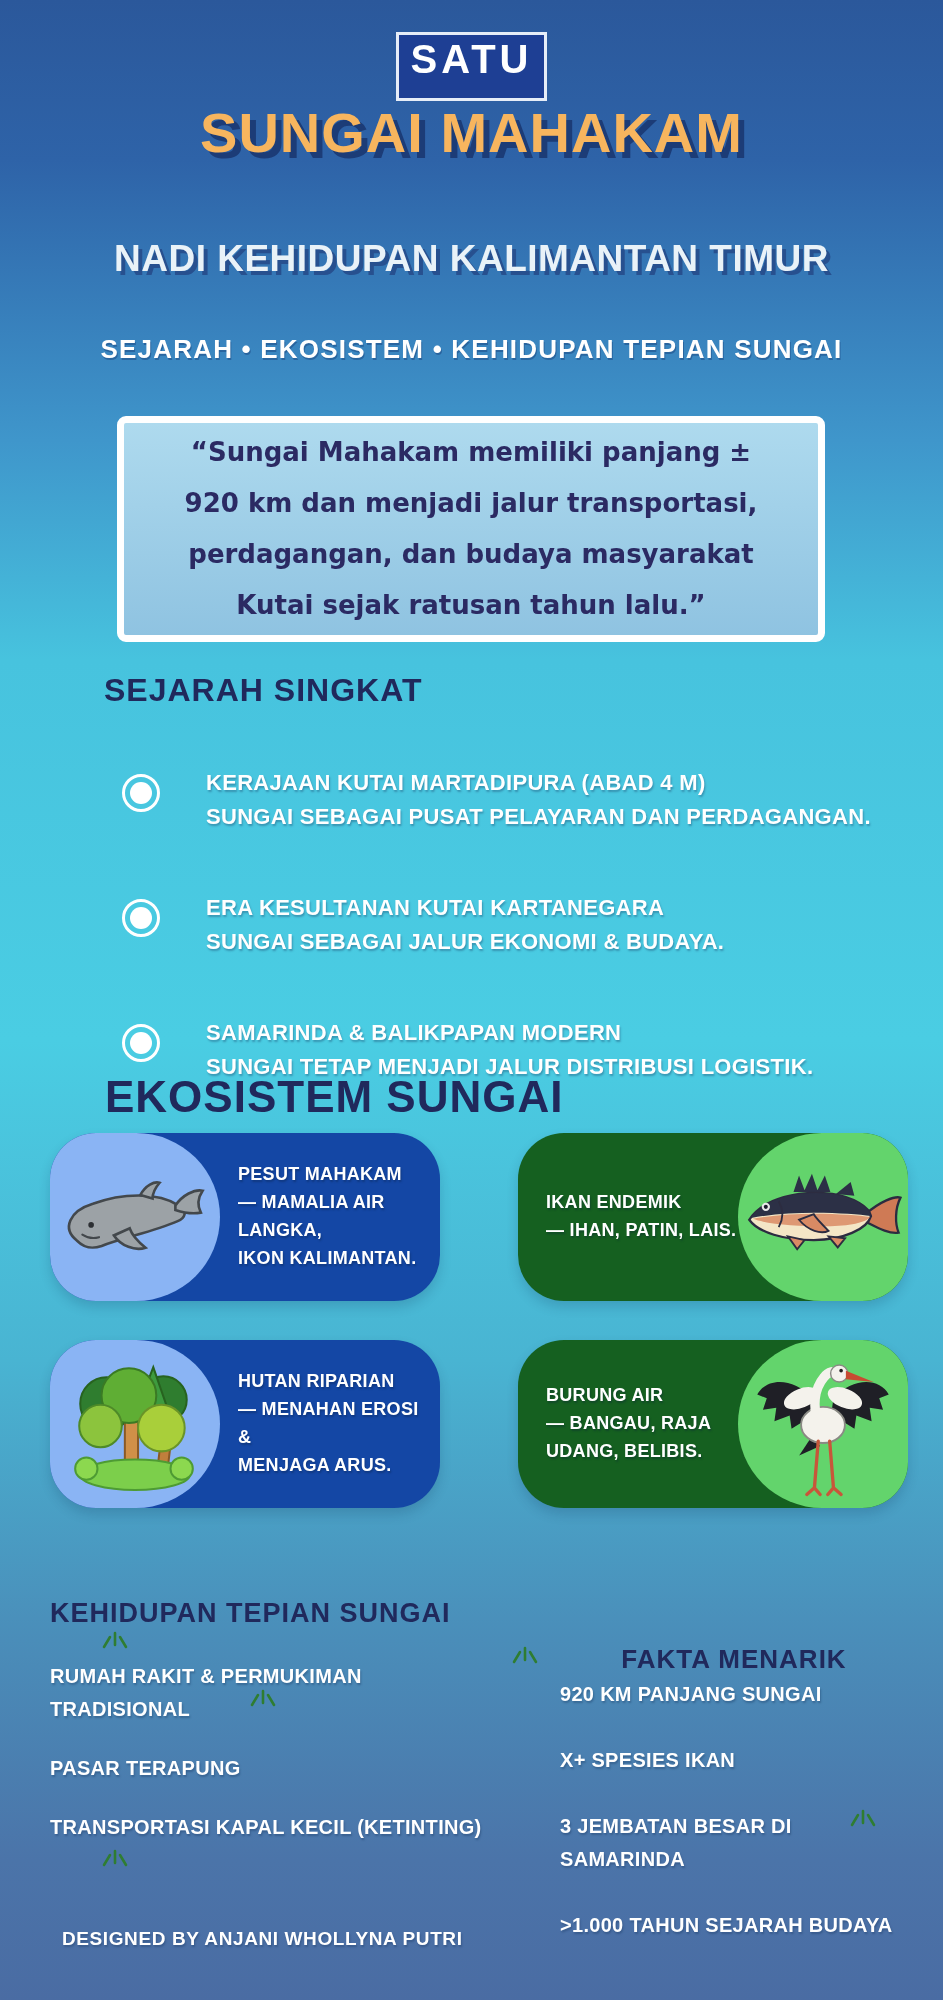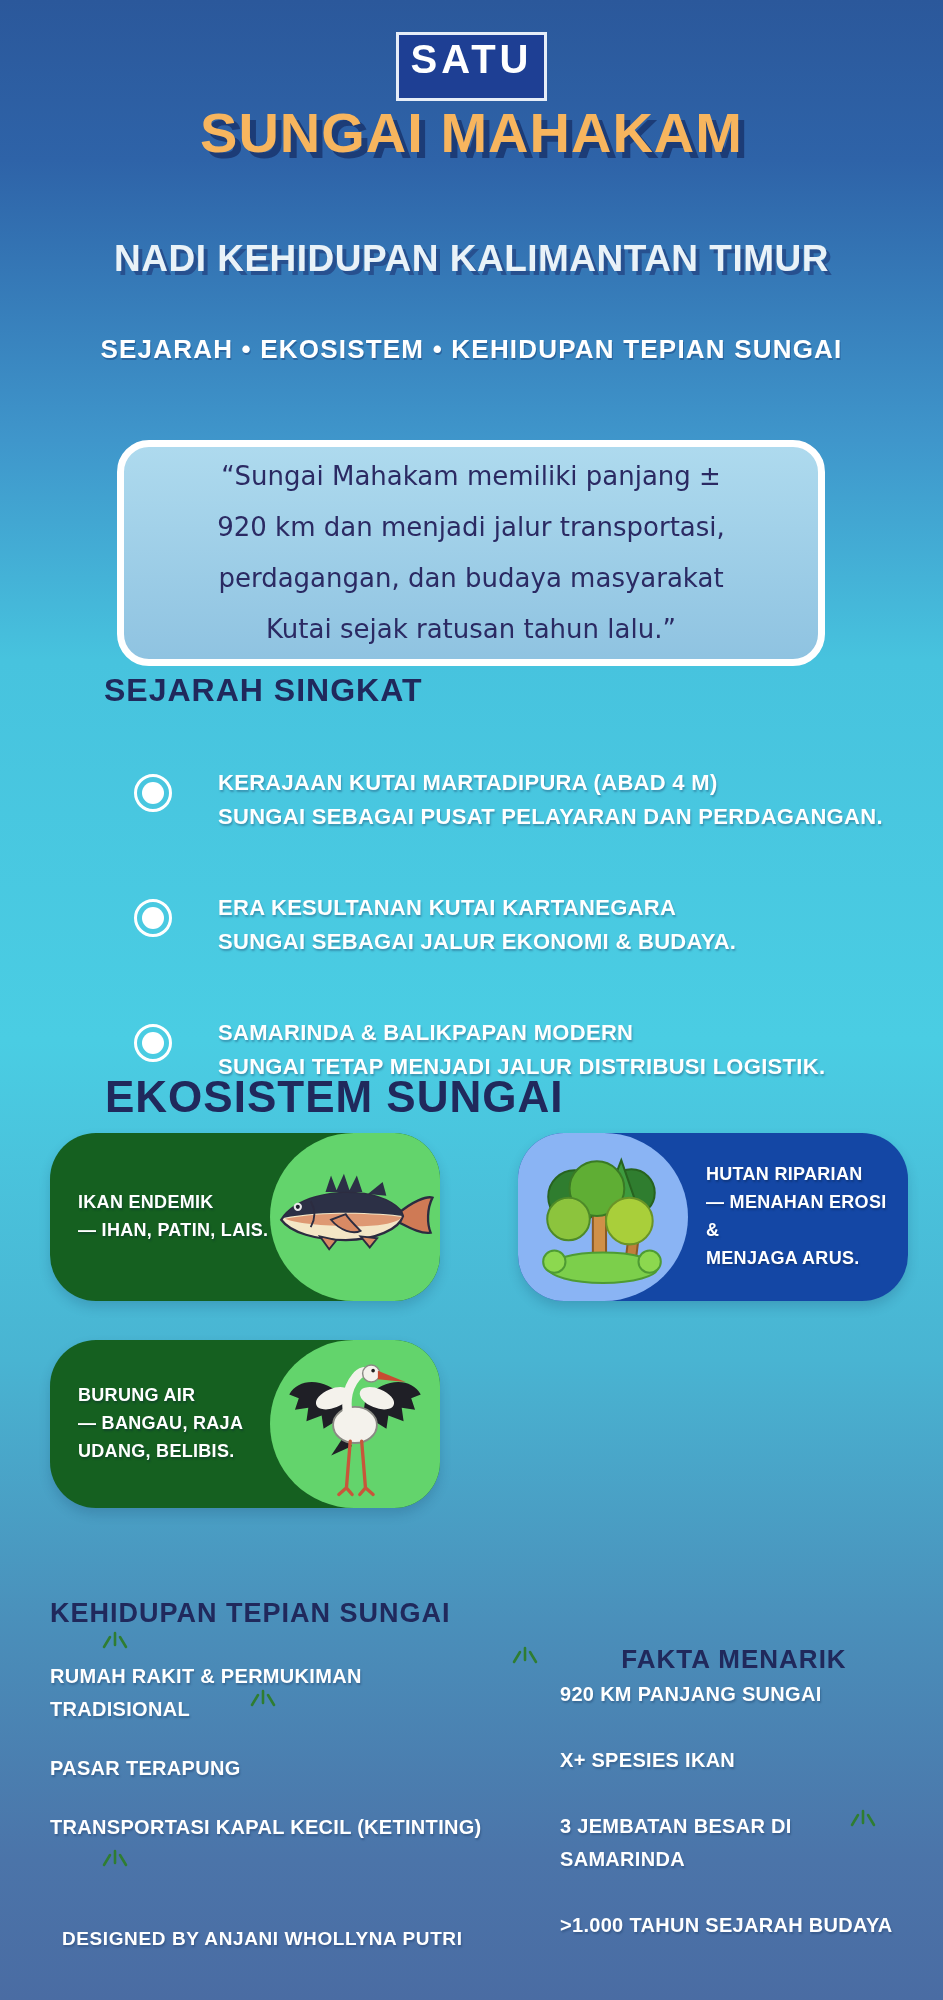--- a/index.html
+++ b/index.html
@@ -15,31 +15,31 @@
   .logo-satu{font-size:40px;font-weight:700;letter-spacing:4px;color:#ffffff;background:#1e3f94;border:3px solid #e6edf8;padding:2px 12px 16px;}
   
   .title{position:absolute;top:100px;left:0;width:100%;text-align:center;font-size:56px;font-weight:700;
          color:#f7b55e;letter-spacing:1px;text-shadow:6px 6px 0 #1c3c77;}
   .subtitle{position:absolute;top:238px;left:0;width:100%;text-align:center;font-size:37px;font-weight:700;
          color:#e9f2f8;letter-spacing:.5px;text-shadow:4px 4px 0 #27508f;}
   .tagline{position:absolute;top:334px;left:0;width:100%;text-align:center;font-size:26px;font-weight:700;
          color:#ffffff;letter-spacing:1.2px;text-shadow:1px 2px 0 rgba(23,62,119,.45);}
   
   .quote{position:absolute;left:117px;top:416px;width:708px;height:226px;box-sizing:border-box;
-         border:7px solid #ffffff;border-radius:32px;background:linear-gradient(180deg,#aedaee,#8fc3e1);
+         border:7px solid #ffffff;border-radius:9px;background:linear-gradient(180deg,#aedaee,#8fc3e1);
          display:flex;flex-direction:column;justify-content:center;text-align:center;
-         color:#2b2a63;font-size:26px;font-weight:400;line-height:51px;font-family:"DejaVu Sans",sans-serif;margin-top:24px;}
+         color:#2b2a63;font-size:26px;font-weight:700;line-height:51px;font-family:"DejaVu Sans",sans-serif;}
   
   .sec-h{position:absolute;font-weight:700;color:#20295c;letter-spacing:1px;}
   .sec-h.sejarah{left:104px;top:672px;font-size:32px;}
   .sec-h.ekosistem{left:105px;top:1072px;font-size:44px;}
   .sec-h.kehidupan{left:50px;top:1598px;font-size:27px;}
   .sec-h.fakta{left:560px;top:1600px;width:348px;text-align:center;font-size:26px;margin-top:44px;}
   
-  .bullets{position:absolute;left:134px;top:766px;}
+  .bullets{position:absolute;left:122px;top:766px;}
   .bullet{display:flex;gap:46px;margin-bottom:57px;align-items:flex-start;}
   .ring{width:38px;height:38px;border:3.5px solid #fff;border-radius:50%;box-sizing:border-box;
         display:flex;align-items:center;justify-content:center;margin-top:8px;flex:0 0 auto;}
   .ring-dot{width:22px;height:22px;background:#fff;border-radius:50%;}
   .bullet-text{color:#fff;font-weight:700;font-size:22px;line-height:34px;letter-spacing:.3px;
         text-shadow:1px 2px 2px rgba(20,50,90,.35);}
   
   .cards{position:absolute;left:50px;top:1133px;width:858px;display:grid;
          grid-template-columns:390px 390px;column-gap:78px;row-gap:39px;}
   .card{height:168px;border-radius:46px;position:relative;display:flex;align-items:center;
@@ -112,20 +112,37 @@
       <div class="bullet-text">
         <div>SAMARINDA &amp; BALIKPAPAN MODERN</div>
         <div>SUNGAI TETAP MENJADI JALUR DISTRIBUSI LOGISTIK.</div>
       </div>
     </div>
   </div>
 
   <div class="sec-h ekosistem">EKOSISTEM SUNGAI</div>
   <div class="cards">
 
+    <div class="card blue">
+      <div class="panel left">
+        <svg width="158" height="116" viewBox="0 0 180 130">
+          <path d="M24 92 C 6 78 16 58 42 50 C 74 38 116 36 140 52 C 150 58 148 66 138 70 C 110 82 78 88 52 98 C 40 102 32 100 24 92 Z" fill="#9ca2a6" stroke="#43484c" stroke-width="3"></path>
+          <path d="M136 52 C 144 40 158 33 167 35 C 161 44 161 52 165 60 C 155 62 145 60 136 57 Z" fill="#9ca2a6" stroke="#43484c" stroke-width="3"></path>
+          <path d="M96 40 C 102 29 112 24 118 26 C 112 33 110 39 110 44 Z" fill="#9ca2a6" stroke="#43484c" stroke-width="3"></path>
+          <path d="M66 86 C 74 98 90 104 102 100 C 92 92 86 84 84 78 Z" fill="#9ca2a6" stroke="#43484c" stroke-width="3"></path>
+          <circle cx="40" cy="74" r="3.2" fill="#2c2f33"></circle>
+          <path d="M30 85 Q 39 91 49 88" fill="none" stroke="#43484c" stroke-width="2.4" stroke-linecap="round"></path>
+        </svg>
+      </div>
+      <div class="card-text">
+        <div>PESUT MAHAKAM</div>
+        <div>— MAMALIA AIR LANGKA,</div>
+        <div>IKON KALIMANTAN.</div>
+      </div>
+    </div>
 
     <div class="card green">
       <div class="card-text">
         <div>IKAN ENDEMIK</div>
         <div>— IHAN, PATIN, LAIS.</div>
       </div>
       <div class="panel right">
         <svg width="166" height="104" viewBox="0 0 180 110">
           <path d="M136 52 C 152 38 168 32 174 34 C 168 46 168 62 172 72 C 162 74 148 66 136 60 Z" fill="#cf7a55" stroke="#2c2c40" stroke-width="2.5"></path>
           <path d="M58 28 L64 10 L70 26 L78 8 L84 26 L92 10 L98 28 Z" fill="#2c3046"></path>

